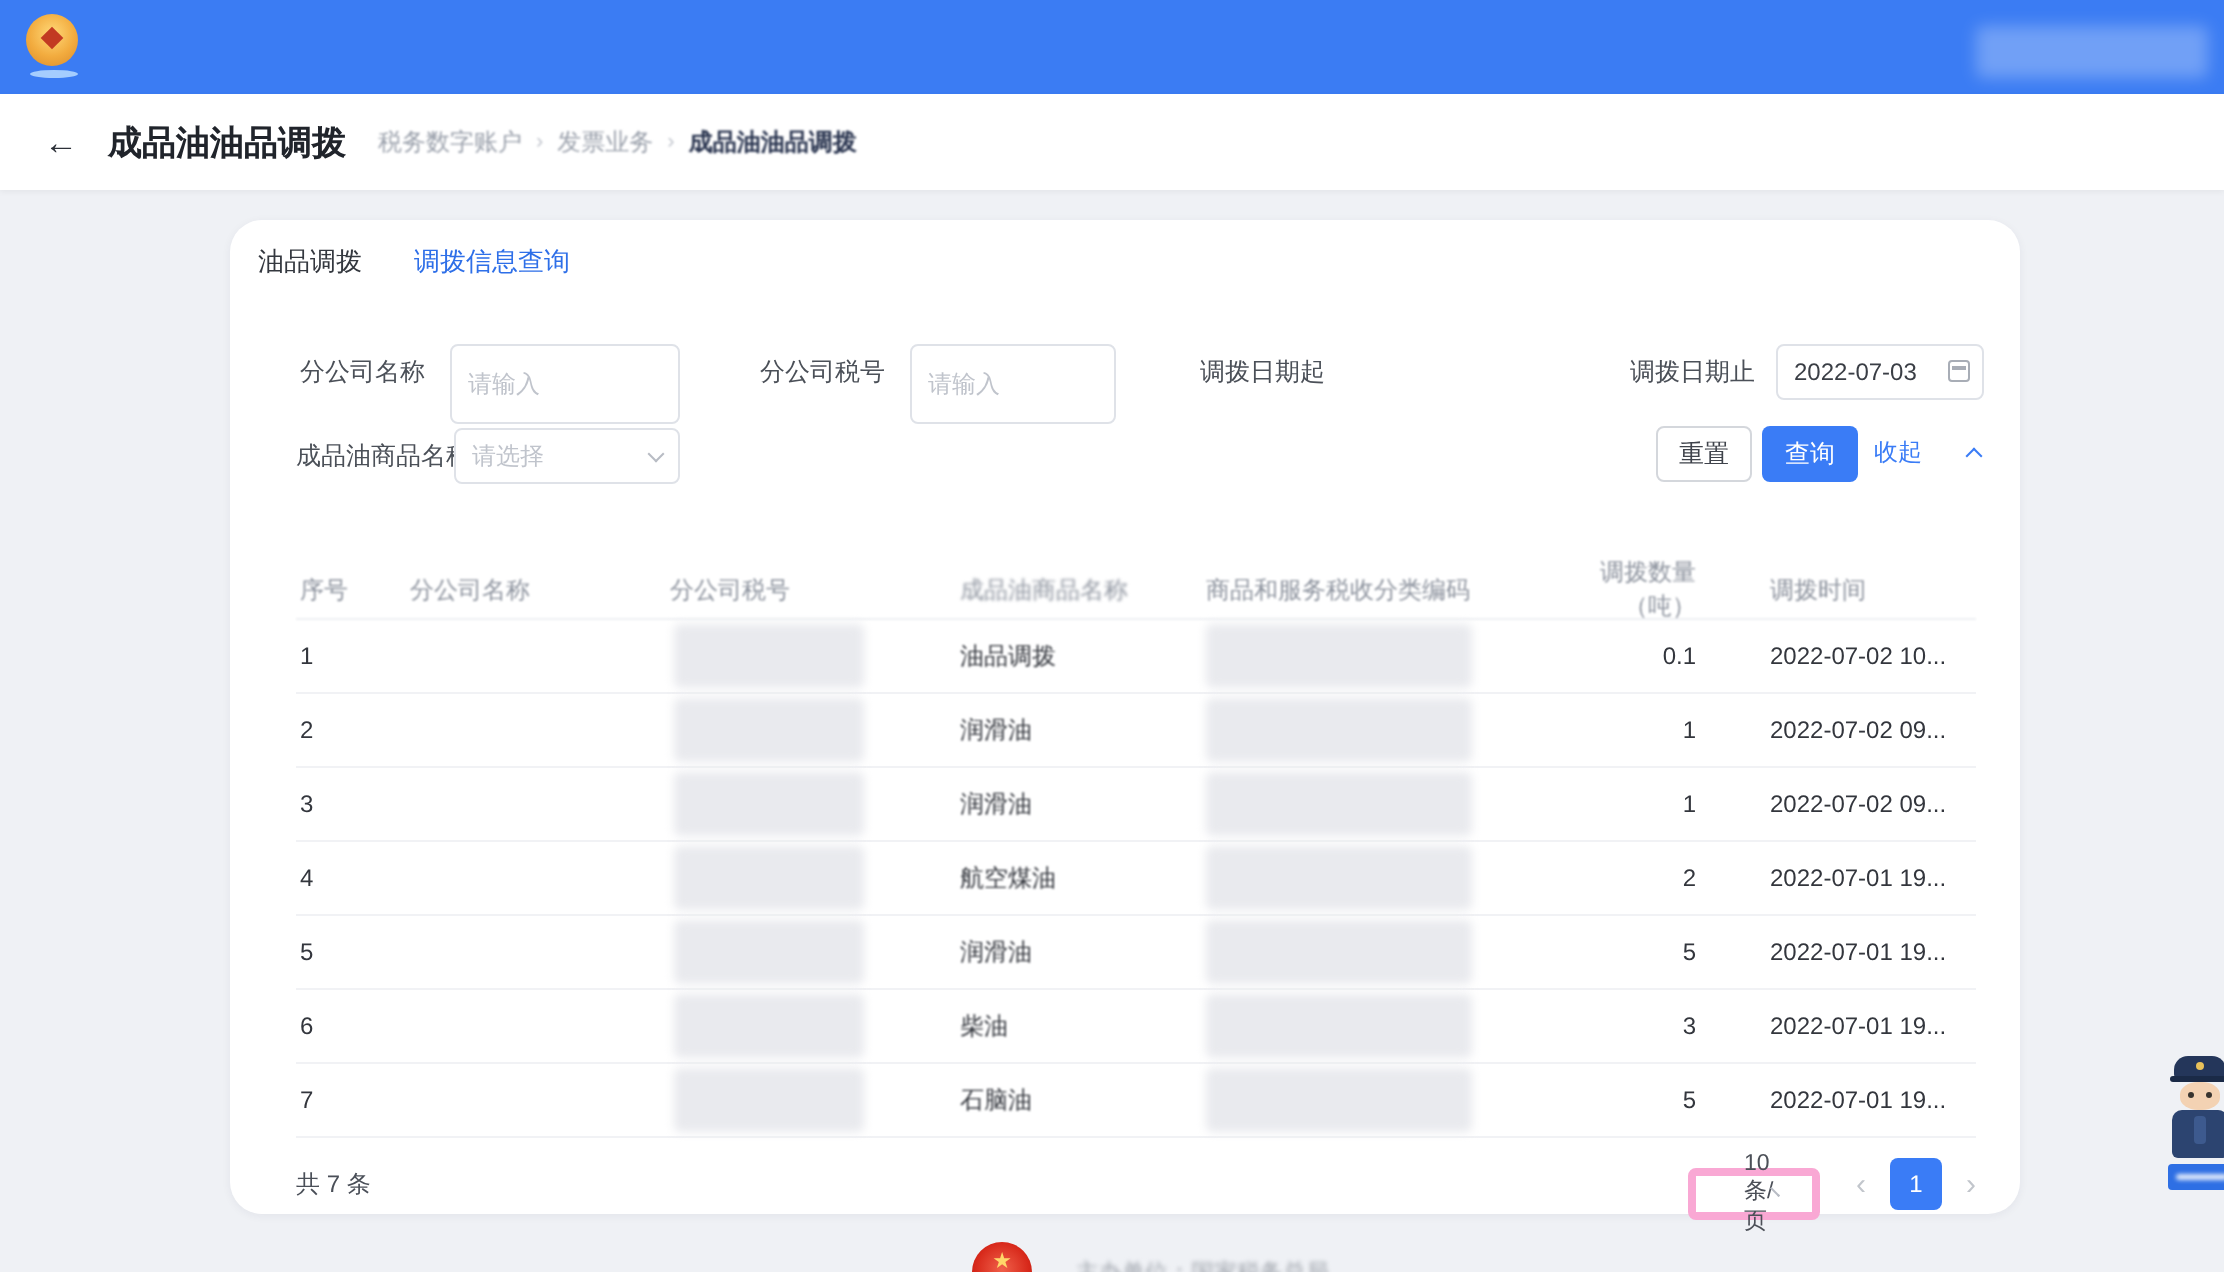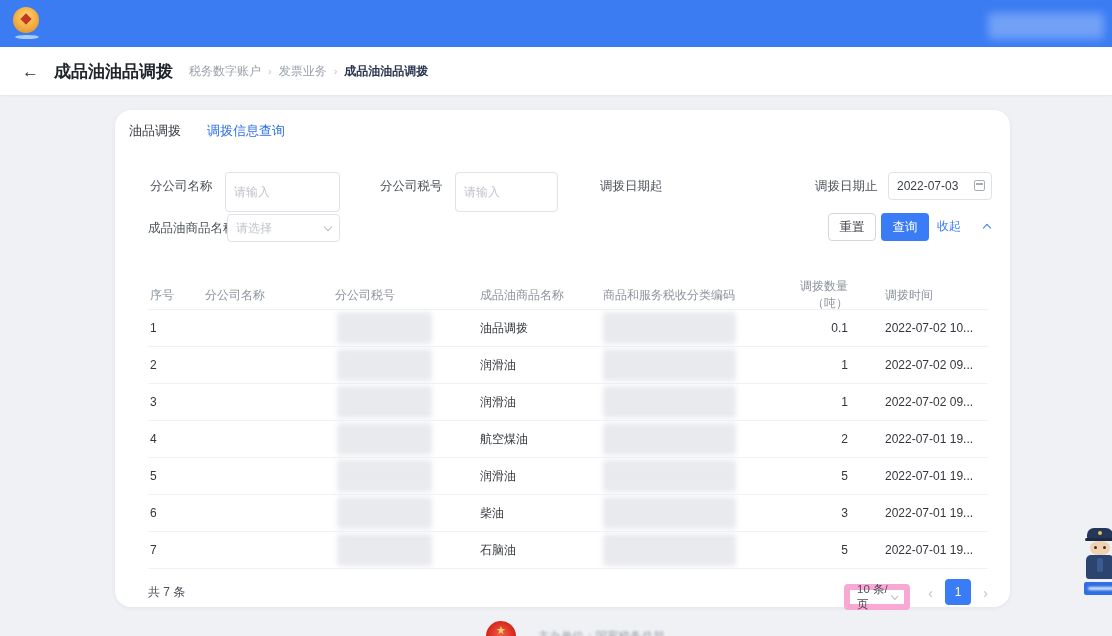--- a/index.html
+++ b/index.html
@@ -74,22 +74,22 @@
   .c-time { padding-left:35px; white-space:nowrap; }
   .blob { height:32px; border-radius:3px; background:#e9eaee; filter:blur(2.5px); }
   .blob-name { width:85px; margin-left:4px; }
   .blob-tax { width:95px; margin-left:2px; }
   .blob-code { width:133px; }
   
   .tfoot { position:absolute; left:33px; right:22px; top:468px; height:28px;
     display:flex; align-items:center; justify-content:space-between; }
   .total { font-size:12px; color:#4a4f58; filter:blur(.3px); }
   .pager { display:flex; align-items:center; }
-  .pagesize { width:66px; height:26px; border:6px solid #f9a8d4; border-radius:4px; background:#fff;
-    display:flex; align-items:center; justify-content:space-between; padding:0 7px; cursor:pointer;margin-top:10px; }
+  .pagesize { width:66px; height:26px; border:4px solid #f9a8d4; border-radius:4px; background:#fff;
+    display:flex; align-items:center; justify-content:space-between; padding:0 24px; cursor:pointer;margin-top:10px; }
   .pagesize span { font-size:11.5px; color:#4c5058; }
   .pg-arrow { color:#c2c6cc; font-size:15px; cursor:pointer; line-height:1; }
   .pg-prev { margin-left:18px; }
   .pg-next { margin-left:12px; }
   .pg-current { margin-left:12px; width:26px; height:26px; border-radius:4px; background:#3a7cf6; color:#fff;
     font-size:12px; display:flex; align-items:center; justify-content:center; cursor:pointer; }
   
   .mascot { position:absolute; left:1084px; top:528px; width:42px; height:76px; cursor:pointer; }
   .m-hat { position:absolute; left:3px; top:0; width:26px; height:11px; background:#24365a; border-radius:7px 7px 2px 2px; }
   .m-hat::after { content:""; position:absolute; left:11px; top:3px; width:4px; height:4px; border-radius:50%; background:#e8c15a; }

